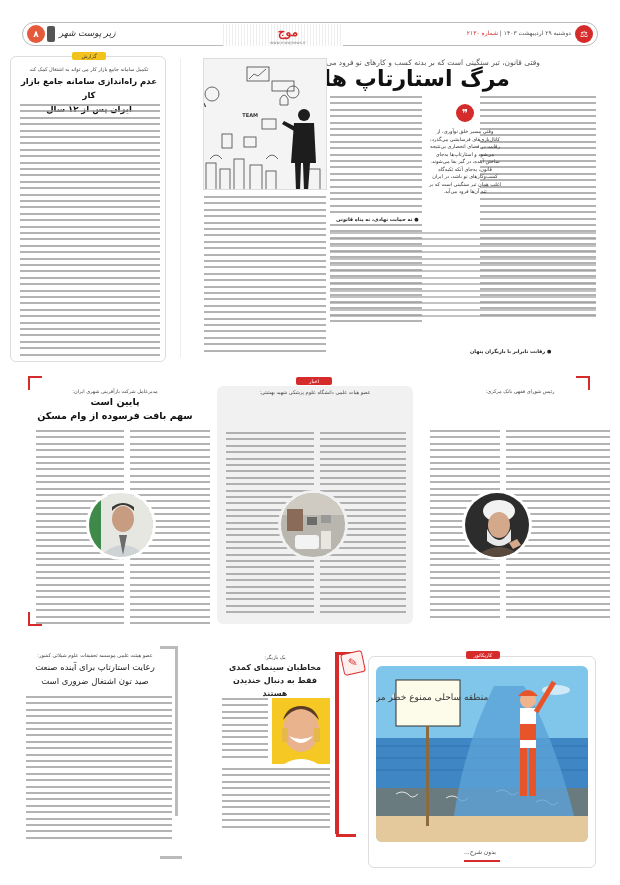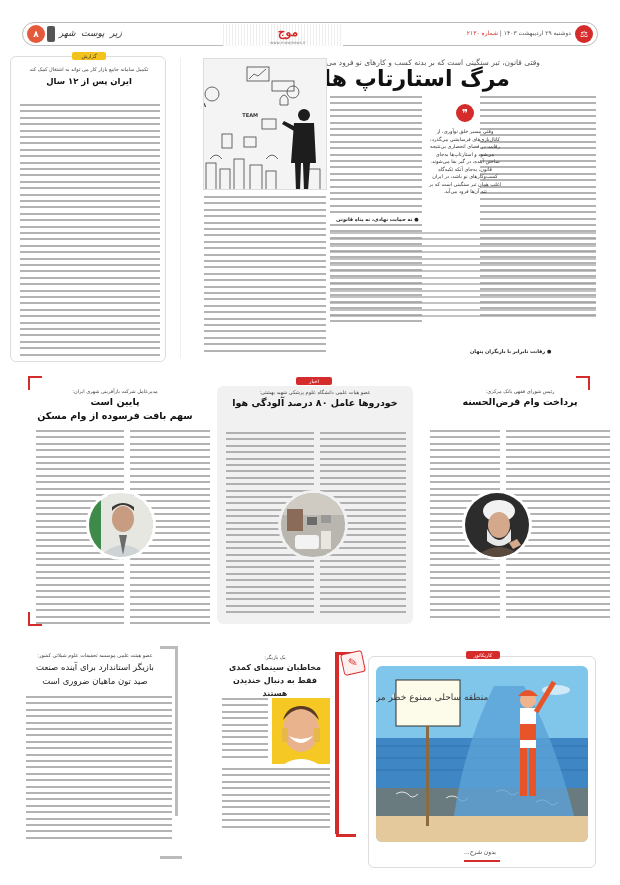--- a/index.html
+++ b/index.html
@@ -9,21 +9,21 @@
   
   .header{left:22px;top:22px;width:576px;height:24px;border:1.5px solid #bbb;border-radius:12px;background:#fff}
   .hdr-logo-r{right:4px;top:2px;width:18px;height:18px;border-radius:50%;background:#d62b2b;color:#fff;font-size:9px;text-align:center;line-height:18px}
   .hdr-date{right:26px;top:6px;font-size:6px;color:#555;white-space:nowrap}
   .hdr-date .iss{color:#d62b2b}
   .hdr-mast{left:200px;top:1px;width:120px;height:22px;background:repeating-linear-gradient(90deg,#eee 0 1px,#fff 1px 3px),repeating-linear-gradient(0deg,#eee 0 1px,transparent 1px 3px)}
   .hdr-mast-title{left:245px;top:2px;width:40px;font-family:"DejaVu Serif",serif;font-size:12px;font-weight:bold;color:#d62b2b;text-align:center}
   .hdr-mast-url{left:240px;top:17px;width:50px;font-size:4px;color:#888;text-align:center;direction:ltr}
   .hdr-page{left:4px;top:2px;width:18px;height:18px;border-radius:50%;background:#e55a3a;color:#fff;font-size:9px;text-align:center;line-height:18px;font-weight:bold}
   .hdr-icon{left:24px;top:3px;width:8px;height:16px;background:#555;border-radius:2px}
-  .hdr-section{left:36px;top:5px;font-family:Liberation Mono, monospace;font-size:9px;font-style:italic;color:#333}
+  .hdr-section{left:36px;top:5px;font-family:Liberation Serif, serif;font-size:9px;font-style:italic;color:#333}
   
   .txt{font-size:4.2px;line-height:6.4px;color:#444;text-align:justify}
   .kicker{font-size:6px;color:#444;text-align:center;white-space:nowrap}
   .headline{font-weight:bold;color:#111;text-align:center}
   .lines{background:repeating-linear-gradient(180deg,#9a9a9a 0 2px,transparent 2px 6.4px);opacity:.75}
   .circle{border-radius:50%;overflow:hidden}
   .corner-red{border-color:#d62b2b;border-style:solid;border-width:0}
   .tag{background:#d62b2b;color:#fff;font-size:5px;text-align:center;border-radius:2px;line-height:8px}
   .tag-y{background:#f4c21d;color:#333}
 </style>
@@ -91,48 +91,47 @@
       <path d="M94 68 l-12 -6 l-2 3 l12 7z"></path>
     </g>
   </svg>
 </div>
 <div class="abs lines" style="left:204px;top:196px;width:122px;height:160px"></div>
 
 <div class="abs" style="left:10px;top:56px;width:156px;height:306px;border:1px solid #ddd;border-radius:6px"></div>
 <div class="abs tag tag-y" style="left:72px;top:52px;width:34px">گزارش</div>
 <div class="abs kicker" style="left:14px;top:66px;width:150px;font-size:5px">تکمیل سامانه جامع بازار کار می تواند به اشتغال کمک کند</div>
 <div class="abs headline" style="left:14px;top:74px;width:150px;font-size:8.5px;line-height:14px">
+  <div>عدم راه‌اندازی سامانه جامع بازار کار</div>
   <div>ایران پس از ۱۲ سال</div>
 </div>
 <div class="abs lines" style="left:20px;top:104px;width:140px;height:252px"></div>
 <div class="abs" style="left:180px;top:58px;width:1px;height:300px;background:#eee"></div>
 
 <div class="abs corner-red" style="left:576px;top:376px;width:14px;height:14px;border-top-width:2px;border-right-width:2px"></div>
 <div class="abs kicker" style="left:430px;top:388px;width:180px;font-size:5px">رئیس شورای فقهی بانک مرکزی:</div>
 <div class="abs headline" style="left:430px;top:395px;width:180px;font-size:9.5px;line-height:14px">
-  <div>پرداخت وام قرض‌الحسنه</div>
 </div>
 <div class="abs lines" style="left:506px;top:430px;width:104px;height:190px"></div>
 <div class="abs lines" style="left:430px;top:430px;width:70px;height:190px"></div>
 <div class="abs circle" style="left:462px;top:490px;width:70px;height:70px;background:#fff;border:3px solid #fff">
   <svg width="64" height="64" viewBox="0 0 64 64">
     <rect width="64" height="64" fill="#2c2c2c"></rect>
     <ellipse cx="34" cy="18" rx="16" ry="11" fill="#f2f2f2"></ellipse>
     <ellipse cx="34" cy="32" rx="11" ry="13" fill="#d4a88b"></ellipse>
     <path d="M22 36 q12 22 24 0 v12 q-12 10 -24 0z" fill="#e8e8e8"></path>
     <path d="M10 64 q24 -20 48 0z" fill="#5a4a3e"></path>
     <path d="M44 50 l8 -4 l4 6 l-8 4z" fill="#d4a88b"></path>
   </svg>
 </div>
 
 <div class="abs" style="left:217px;top:386px;width:196px;height:238px;background:#f1f1f1;border-radius:6px"></div>
 <div class="abs tag" style="left:296px;top:377px;width:36px">اخبار</div>
 <div class="abs kicker" style="left:220px;top:389px;width:190px;font-size:5px">عضو هیات علمی دانشگاه علوم پزشکی شهید بهشتی:</div>
 <div class="abs headline" style="left:220px;top:396px;width:190px;font-size:9.5px;line-height:14px">
-  <div>خودروها عامل ۸۰ درصد آلودگی هوا</div>
 </div>
 <div class="abs lines" style="left:320px;top:432px;width:86px;height:186px"></div>
 <div class="abs lines" style="left:226px;top:432px;width:88px;height:186px"></div>
 <div class="abs circle" style="left:278px;top:490px;width:70px;height:70px;border:3px solid #f1f1f1">
   <svg width="64" height="64" viewBox="0 0 64 64">
     <rect width="64" height="64" fill="#b9b6b0"></rect>
     <rect x="0" y="0" width="64" height="22" fill="#cfcac2"></rect>
     <rect x="6" y="16" width="16" height="22" fill="#8a6b5a"></rect>
     <rect x="26" y="24" width="10" height="8" fill="#6b6b6b"></rect>
     <rect x="40" y="22" width="10" height="8" fill="#999"></rect>
@@ -157,22 +156,22 @@
     <path d="M23 18 q11 -12 22 0 v-4 q-11 -8 -22 0z" fill="#3d3a36"></path>
     <path d="M10 64 q24 -24 48 0z" fill="#ced3d6"></path>
     <path d="M30 42 l4 20 l4 -20z" fill="#6b6b6b"></path>
   </svg>
 </div>
 <div class="abs corner-red" style="left:28px;top:612px;width:14px;height:14px;border-bottom-width:2px;border-left-width:2px"></div>
 
 <div class="abs" style="left:160px;top:646px;width:18px;height:170px;border-top:3px solid #bbb;border-right:3px solid #bbb"></div>
 <div class="abs kicker" style="left:20px;top:652px;width:150px;font-size:5px">عضو هیئت علمی موسسه تحقیقات علوم شیلاتی کشور:</div>
 <div class="abs headline" style="left:20px;top:660px;width:150px;font-size:8.5px;line-height:14px;font-weight:normal;color:#222">
-  <div>بازیگر استاندارد برای آینده صنعت</div>
-  <div>صید تون ماهیان ضروری است</div>
+  <div>رعایت استارتاپ برای آینده صنعت</div>
+  <div>صید تون اشتغال ضروری است</div>
 </div>
 <div class="abs lines" style="left:26px;top:696px;width:146px;height:146px"></div>
 <div class="abs" style="left:160px;top:856px;width:22px;height:3px;background:#bbb"></div>
 
 <div class="abs" style="left:335px;top:652px;width:4px;height:182px;background:#d62b2b"></div>
 <div class="abs" style="left:336px;top:652px;width:20px;height:3px;background:#d62b2b"></div>
 <div class="abs" style="left:336px;top:834px;width:20px;height:3px;background:#d62b2b"></div>
 <div class="abs kicker" style="left:220px;top:654px;width:110px;font-size:5px">یک بازیگر:</div>
 <div class="abs headline" style="left:220px;top:661px;width:110px;font-size:8px;line-height:13px;font-weight:bold;color:#222">
   <div>مخاطبان سینمای کمدی</div>

